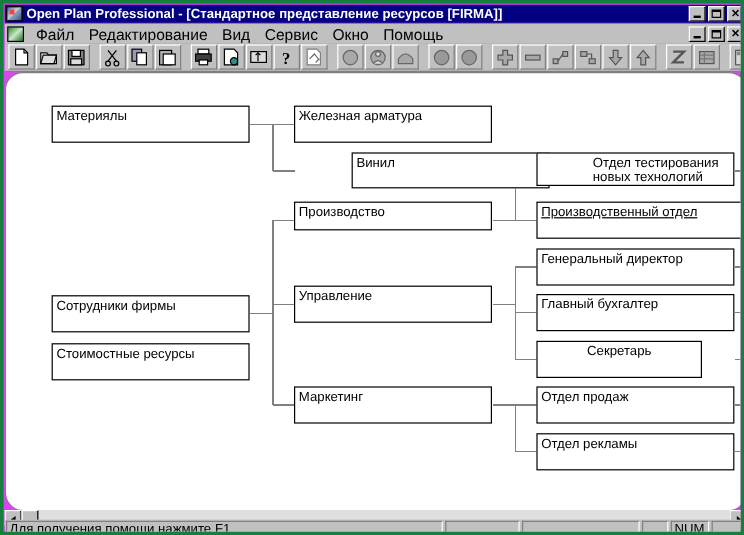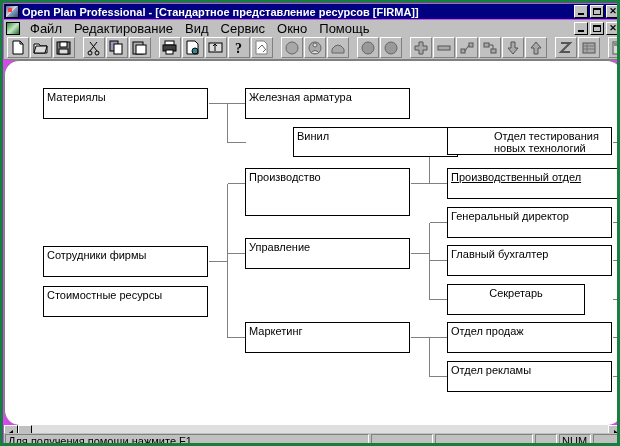--- a/index.html
+++ b/index.html
@@ -534,21 +534,21 @@
       </div>
 
       <div class="node" style="left:240px; top:66px;  width:165px; height:30px;margin-left:48px;">
         <span>Винил</span>
       </div>
 
       <div class="node" style="left:442px; top:66px;  width:165px; height:28px;padding-left:46px;">
         <span>Отдел тестирования новых технологий</span>
       </div>
 
-      <div class="node" style="left:240px; top:107px; width:165px; height:48px;">
+      <div class="node" style="left:240px; top:107px; width:165px; height:24px;">
         <span>Производство</span>
       </div>
 
       <div class="node" style="left:442px; top:107px; width:195px; height:31px;text-decoration:underline;">
         <span>Производственный отдел</span>
       </div>
 
       <div class="node" style="left:442px; top:146px; width:165px; height:31px;">
         <span>Генеральный директор</span>
       </div>

